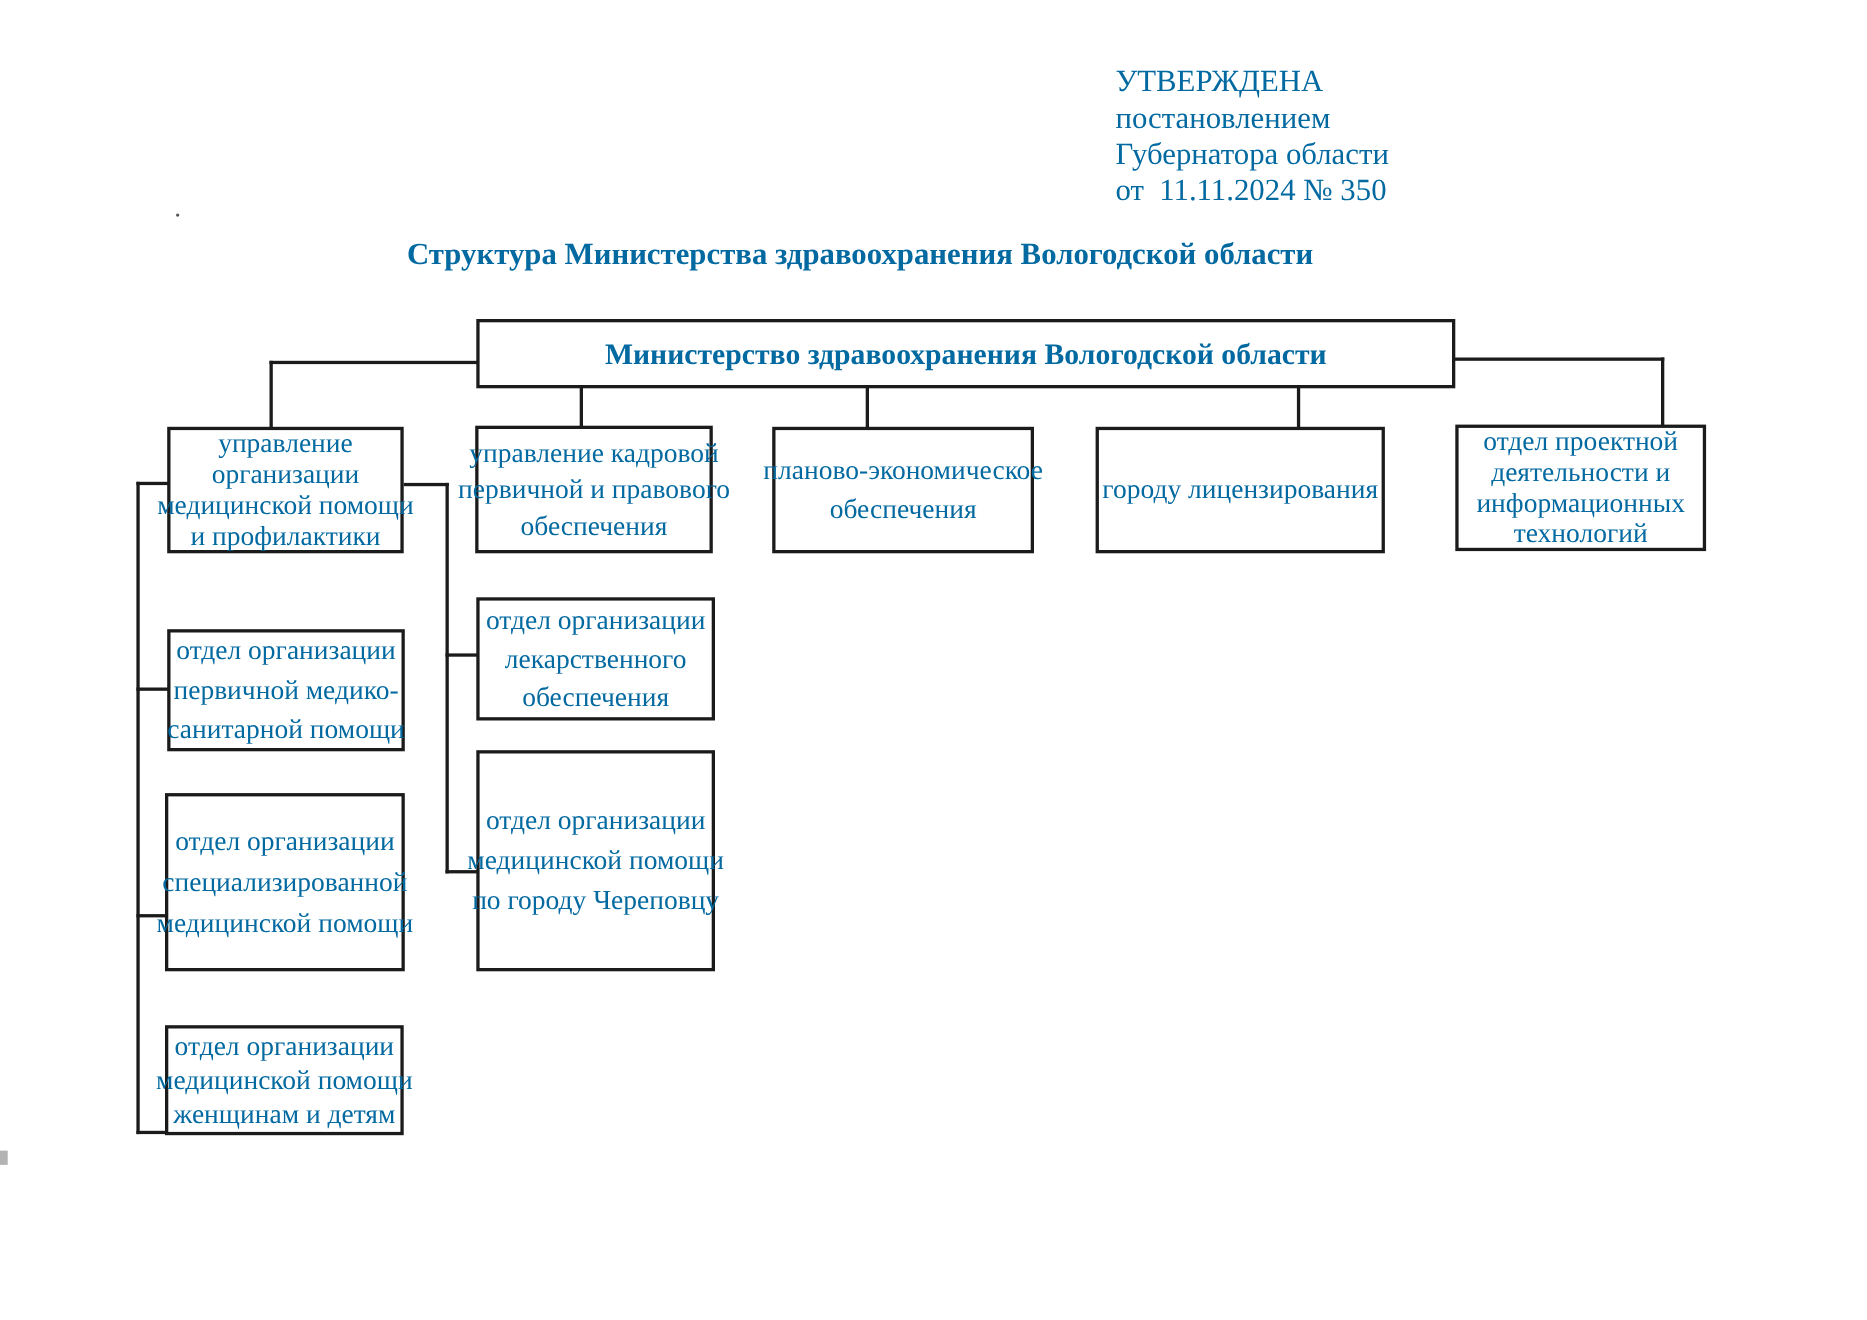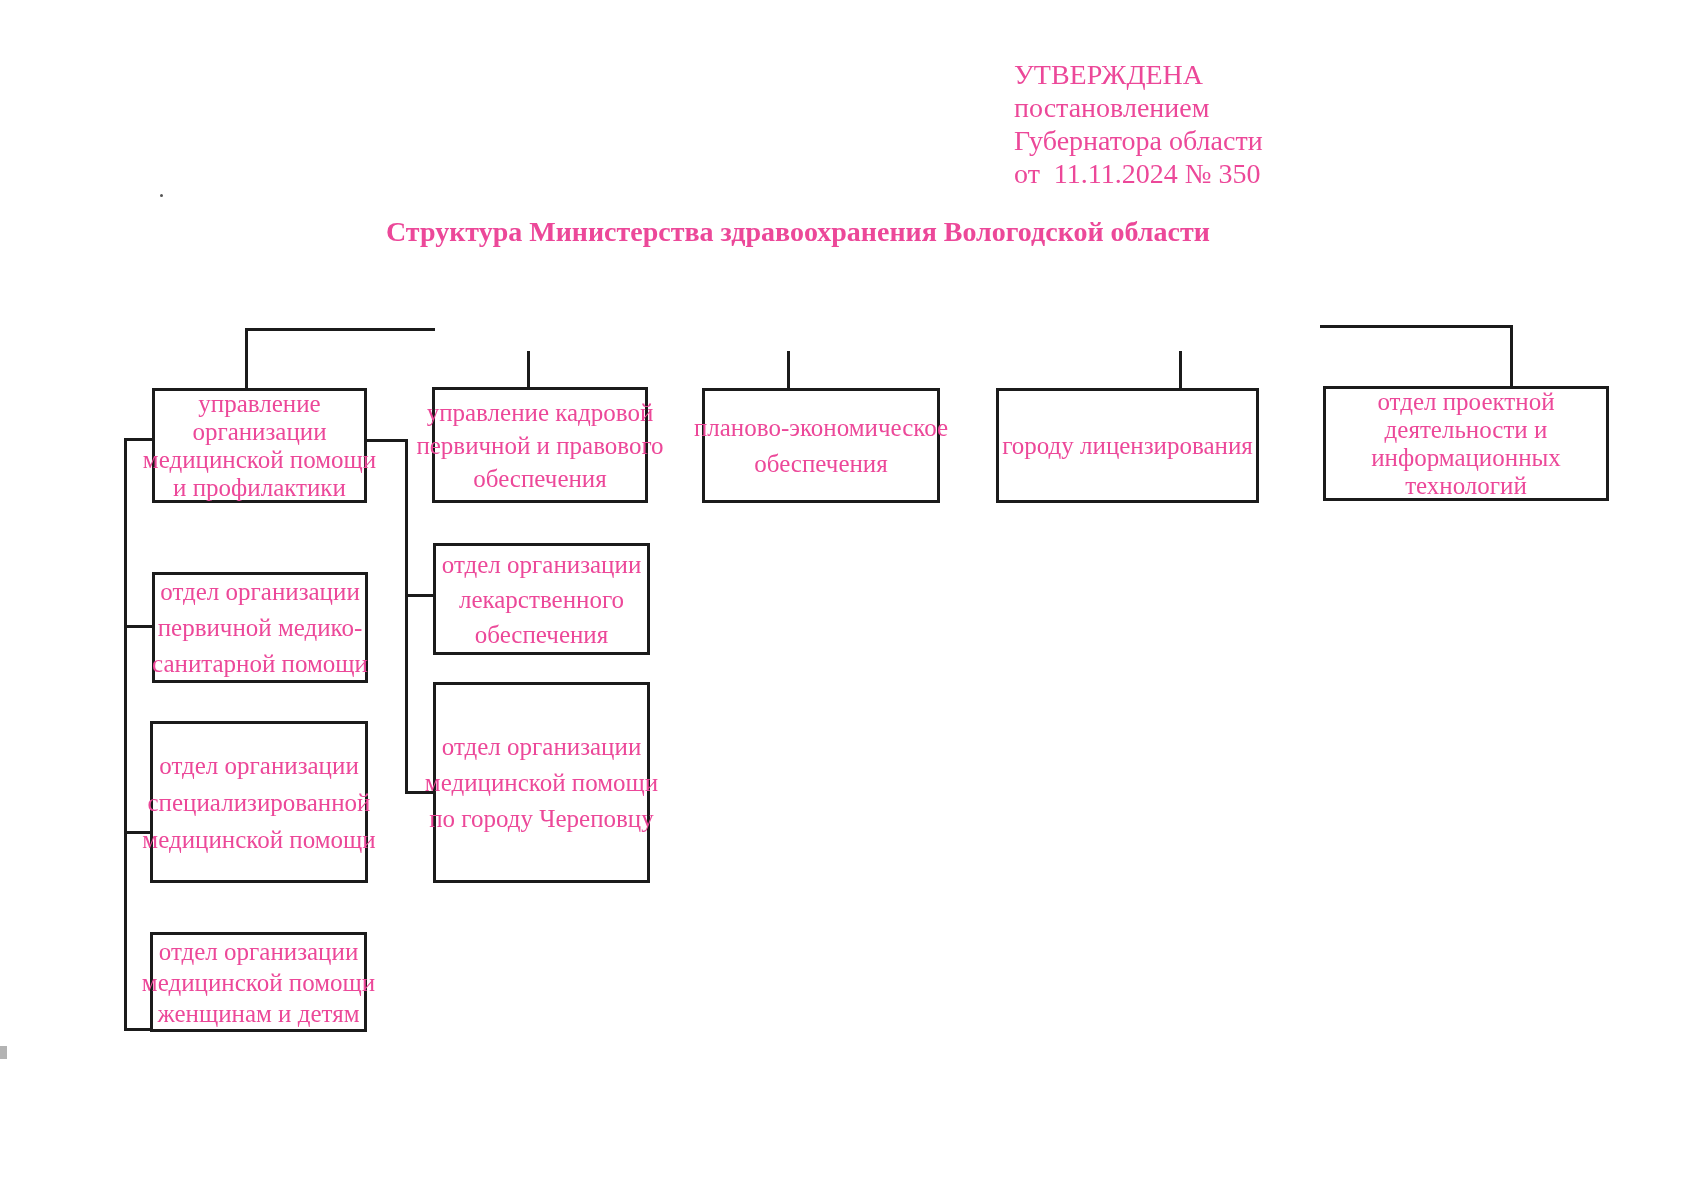--- a/index.html
+++ b/index.html
@@ -6,61 +6,60 @@
     margin: 0;
     padding: 0;
     background: #ffffff;
   }
   #page {
     position: relative;
     width: 1697px;
     height: 1200px;
     background: #ffffff;
     font-family: "Liberation Serif", "DejaVu Serif", serif;
-    color: #ec4899;
+    color: #0369a1;
     overflow: hidden;
   }
   #approval {
     position: absolute;
     left: 1014px;
     top: 58px;
     font-size: 28px;
     line-height: 33px;
     white-space: pre;
     text-align: left;
   }
   #doc-title {
     position: absolute;
     left: 370px;
     top: 216px;
     width: 790px;
     text-align: center;
     font-weight: bold;
     font-size: 28px;
     white-space: pre;
-    margin-left: 16px;
   }
   .box {
     position: absolute;
     box-sizing: border-box;
     border: 3px solid #1b1b1b;
     display: flex;
     align-items: center;
     justify-content: center;
     text-align: center;
     white-space: pre;
     font-size: 25px;
     line-height: 34px;
   }
   #ministry { left:433px; top:290px; width:890px; height:63px; font-weight:bold; font-size:27px; }
   #d1 { left:152px;  top:388px; width:215px; height:115px; line-height:28px; }
   #d2 { left:432px;  top:387px; width:216px; height:116px; line-height:33px; }
   #d3 { left:702px;  top:388px; width:238px; height:115px; line-height:36px; }
   #d4 { left:996px;  top:388px; width:263px; height:115px; }
-  #d5 { left:1323px; top:386px; width:286px; height:115px; line-height:28px; }
+  #d5 { left:1323px; top:386px; width:228px; height:115px; line-height:28px; }
   #sA { left:152px;  top:572px; width:216px; height:111px; line-height:36px; }
   #sB { left:150px;  top:721px; width:218px; height:162px; line-height:37px; }
   #sC { left:150px;  top:932px; width:217px; height:100px; line-height:31px; }
   #sD { left:433px;  top:543px; width:217px; height:112px; line-height:35px; }
   #sE { left:433px;  top:682px; width:217px; height:201px; line-height:36px; }
   .line {
     position: absolute;
     background: #1b1b1b;
   }
   #smudge {
@@ -83,20 +82,21 @@
 
 <div id="page">
 
   <div id="approval">УТВЕРЖДЕНА
 постановлением
 Губернатора области
 от  11.11.2024 № 350</div>
 
   <div id="doc-title">Структура Министерства здравоохранения Вологодской области</div>
 
+  <div class="box" id="ministry">Министерство здравоохранения Вологодской области</div>
 
   <div class="box" id="d1">управление
 организации
 медицинской помощи
 и профилактики</div>
   <div class="box" id="d2">управление кадровой
 первичной и правового
 обеспечения</div>
   <div class="box" id="d3">планово-экономическое
 обеспечения</div>

